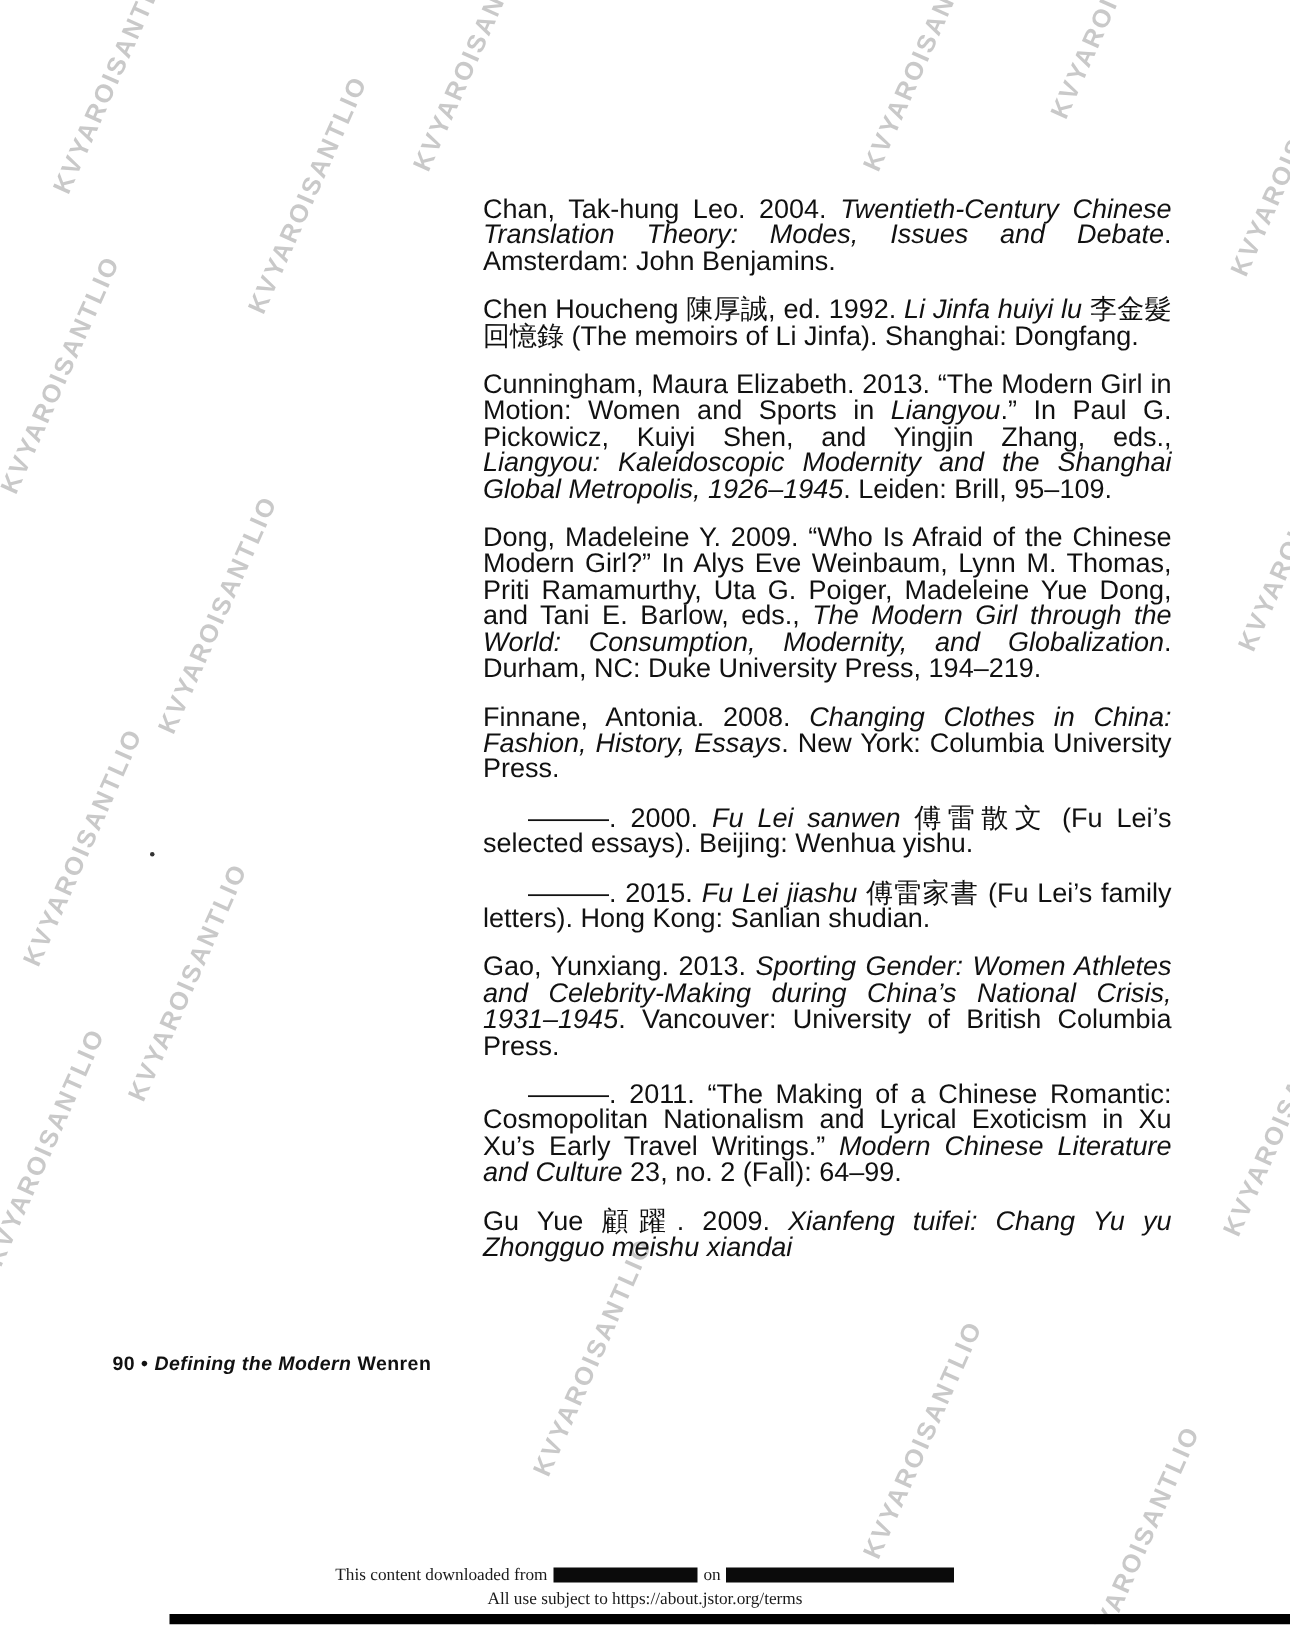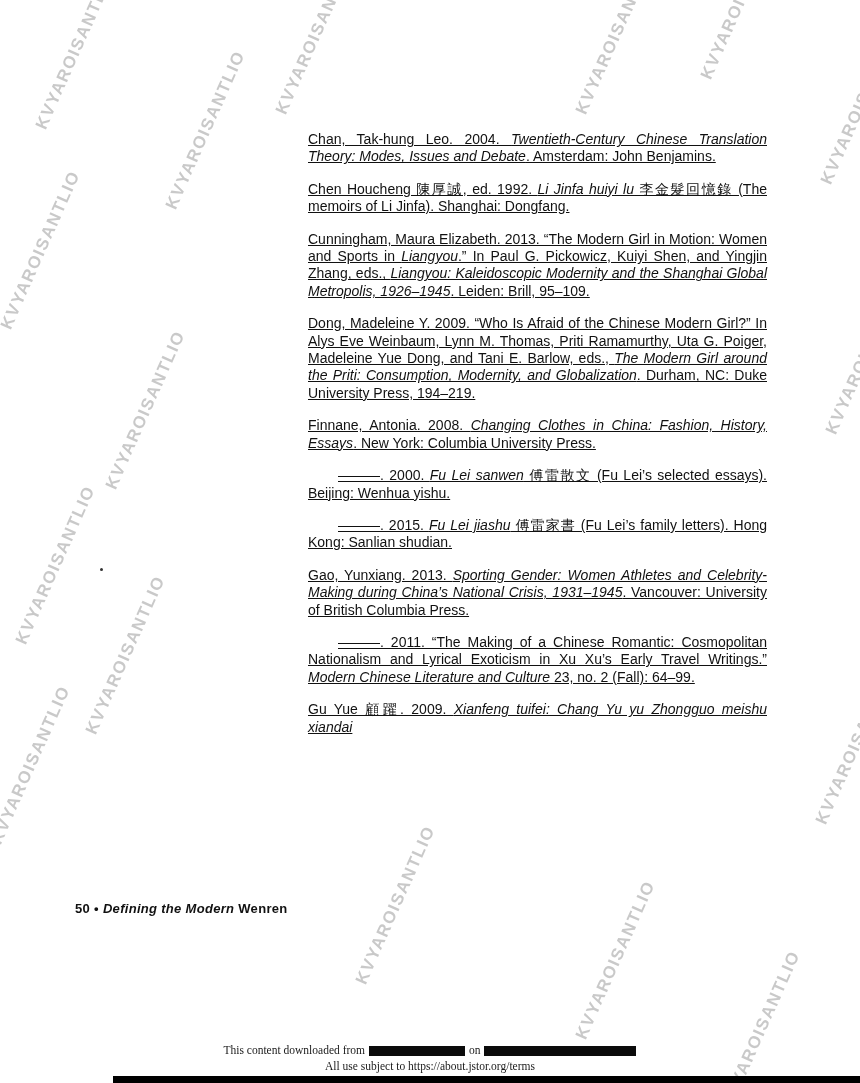--- a/index.html
+++ b/index.html
@@ -22,27 +22,26 @@
     letter-spacing: 1.5px;
     color: rgba(100,100,100,0.35);
     transform: rotate(-66deg);
     transform-origin: center center;
     white-space: nowrap;
     pointer-events: none;
   }
   
   .bib {
     position: absolute;
-    left: 308px;
+    left: 322px;
     top: 131px;
     width: 459px;
-    font-size: 14px;
+    font-size: 18px;
     line-height: 17.4px;
     text-align: justify;
-    text-decoration: underline;
   }
   .bib p.entry { margin: 0 0 15px 0; }
   .bib p.entry.indent { text-indent: 30px; }
   .it { font-style: italic; }
   
   .page-footer {
     position: absolute;
     left: 75px;
     top: 901px;
     font-size: 13px;
@@ -112,31 +111,31 @@
   <div class="wm" style="left:310px; top:895px;">KVYAROISANTLIO</div>
   <div class="wm" style="left:530px; top:950px;">KVYAROISANTLIO</div>
   <div class="wm" style="left:675px; top:1020px;">KVYAROISANTLIO</div>
 
   <div class="speck"></div>
 
   <div class="bib">
       <p class="entry"><span>Chan, Tak-hung Leo. 2004. </span><span class="it">Twentieth-Century Chinese Translation Theory: Modes, Issues and Debate</span><span>. Amsterdam: John Benjamins.</span></p>
       <p class="entry"><span>Chen Houcheng 陳厚誠, ed. 1992. </span><span class="it">Li Jinfa huiyi lu</span><span> 李金髮回憶錄 (The memoirs of Li Jinfa). Shanghai: Dongfang.</span></p>
       <p class="entry"><span>Cunningham, Maura Elizabeth. 2013. “The Modern Girl in Motion: Women and Sports in </span><span class="it">Liangyou</span><span>.” In Paul G. Pickowicz, Kuiyi Shen, and Yingjin Zhang, eds., </span><span class="it">Liangyou: Kaleidoscopic Modernity and the Shanghai Global Metropolis, 1926–1945</span><span>. Leiden: Brill, 95–109.</span></p>
-      <p class="entry"><span>Dong, Madeleine Y. 2009. “Who Is Afraid of the Chinese Modern Girl?” In Alys Eve Weinbaum, Lynn M. Thomas, Priti Ramamurthy, Uta G. Poiger, Madeleine Yue Dong, and Tani E. Barlow, eds., </span><span class="it">The Modern Girl around the Priti: Consumption, Modernity, and Globalization</span><span>. Durham, NC: Duke University Press, 194–219.</span></p>
+      <p class="entry"><span>Dong, Madeleine Y. 2009. “Who Is Afraid of the Chinese Modern Girl?” In Alys Eve Weinbaum, Lynn M. Thomas, Priti Ramamurthy, Uta G. Poiger, Madeleine Yue Dong, and Tani E. Barlow, eds., </span><span class="it">The Modern Girl through the World: Consumption, Modernity, and Globalization</span><span>. Durham, NC: Duke University Press, 194–219.</span></p>
       <p class="entry"><span>Finnane, Antonia. 2008. </span><span class="it">Changing Clothes in China: Fashion, History, Essays</span><span>. New York: Columbia University Press.</span></p>
       <p class="entry indent"><span>———. 2000. </span><span class="it">Fu Lei sanwen</span><span> 傅雷散文 (Fu Lei’s selected essays). Beijing: Wenhua yishu.</span></p>
       <p class="entry indent"><span>———. 2015. </span><span class="it">Fu Lei jiashu</span><span> 傅雷家書 (Fu Lei’s family letters). Hong Kong: Sanlian shudian.</span></p>
       <p class="entry"><span>Gao, Yunxiang. 2013. </span><span class="it">Sporting Gender: Women Athletes and Celebrity-Making during China’s National Crisis, 1931–1945</span><span>. Vancouver: University of British Columbia Press.</span></p>
       <p class="entry indent"><span>———. 2011. “The Making of a Chinese Romantic: Cosmopolitan Nationalism and Lyrical Exoticism in Xu Xu’s Early Travel Writings.” </span><span class="it">Modern Chinese Literature and Culture</span><span> 23, no. 2 (Fall): 64–99.</span></p>
       <p class="entry"><span>Gu Yue 顧躍. 2009. </span><span class="it">Xianfeng tuifei: Chang Yu yu Zhongguo meishu xiandai</span></p>
     </div>
 
   <div class="page-footer">
-    <span>50</span><span>•</span><span class="it">Defining the Modern</span><span>Wenren</span>
+    <span>90</span><span>•</span><span class="it">Defining the Modern</span><span>Wenren</span>
   </div>
 
   <div class="jstor">
     <div class="jline">
       <span>This content downloaded from</span><span class="redact r1"></span><span>on</span><span class="redact r2"></span>
     </div>
     <div class="jline">All use subject to https://about.jstor.org/terms</div>
   </div>
 
   <div class="bottom-bar"></div>

